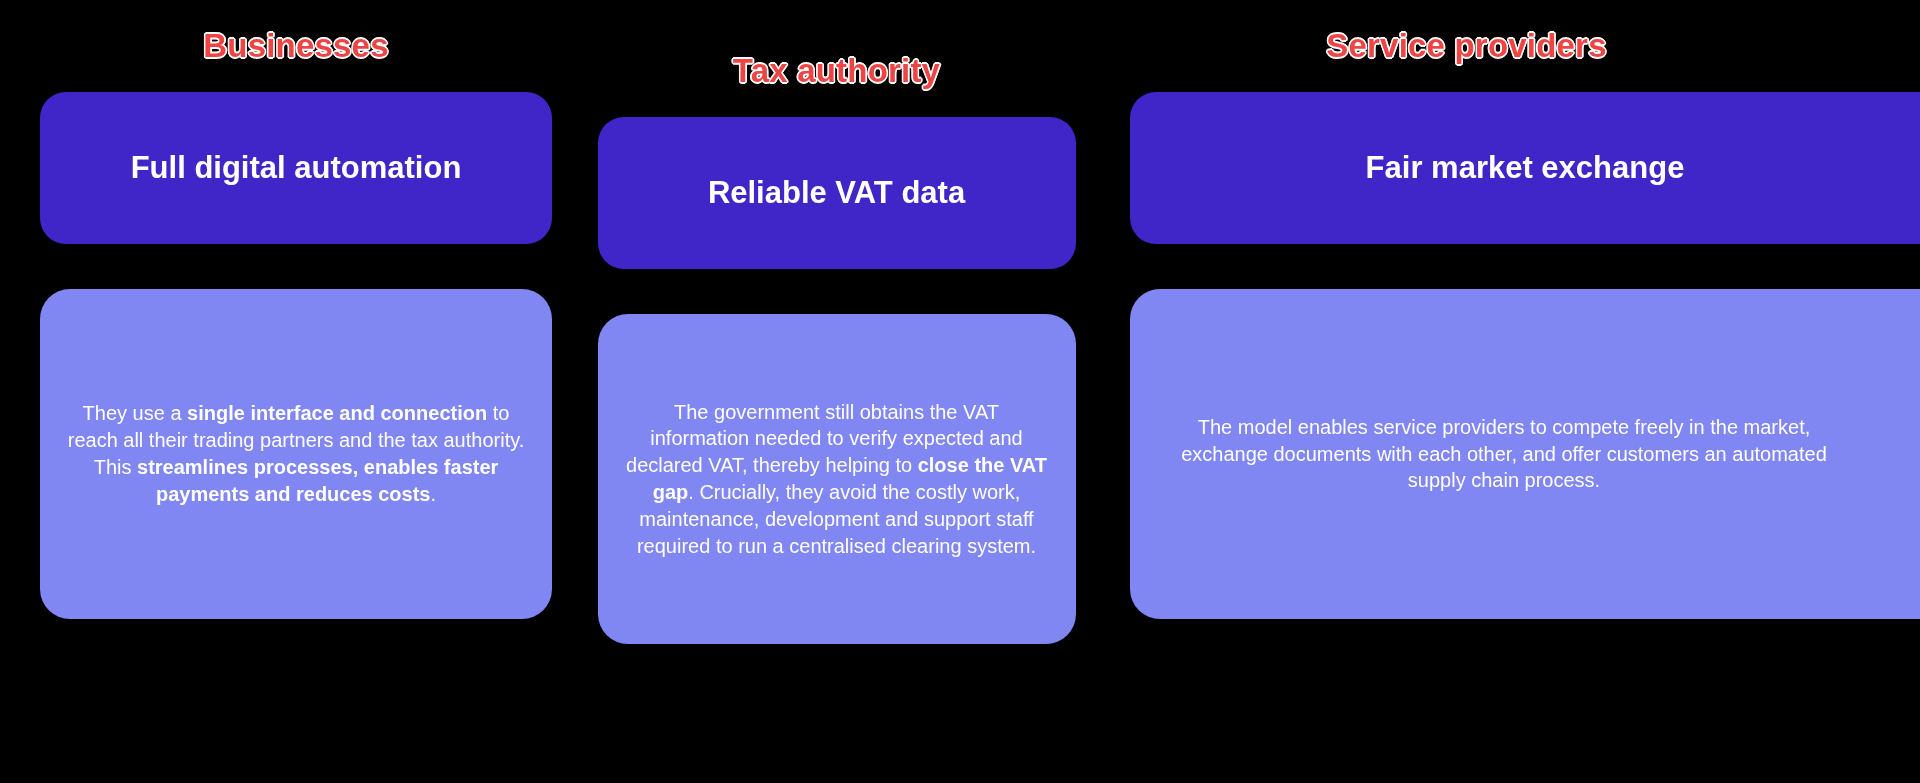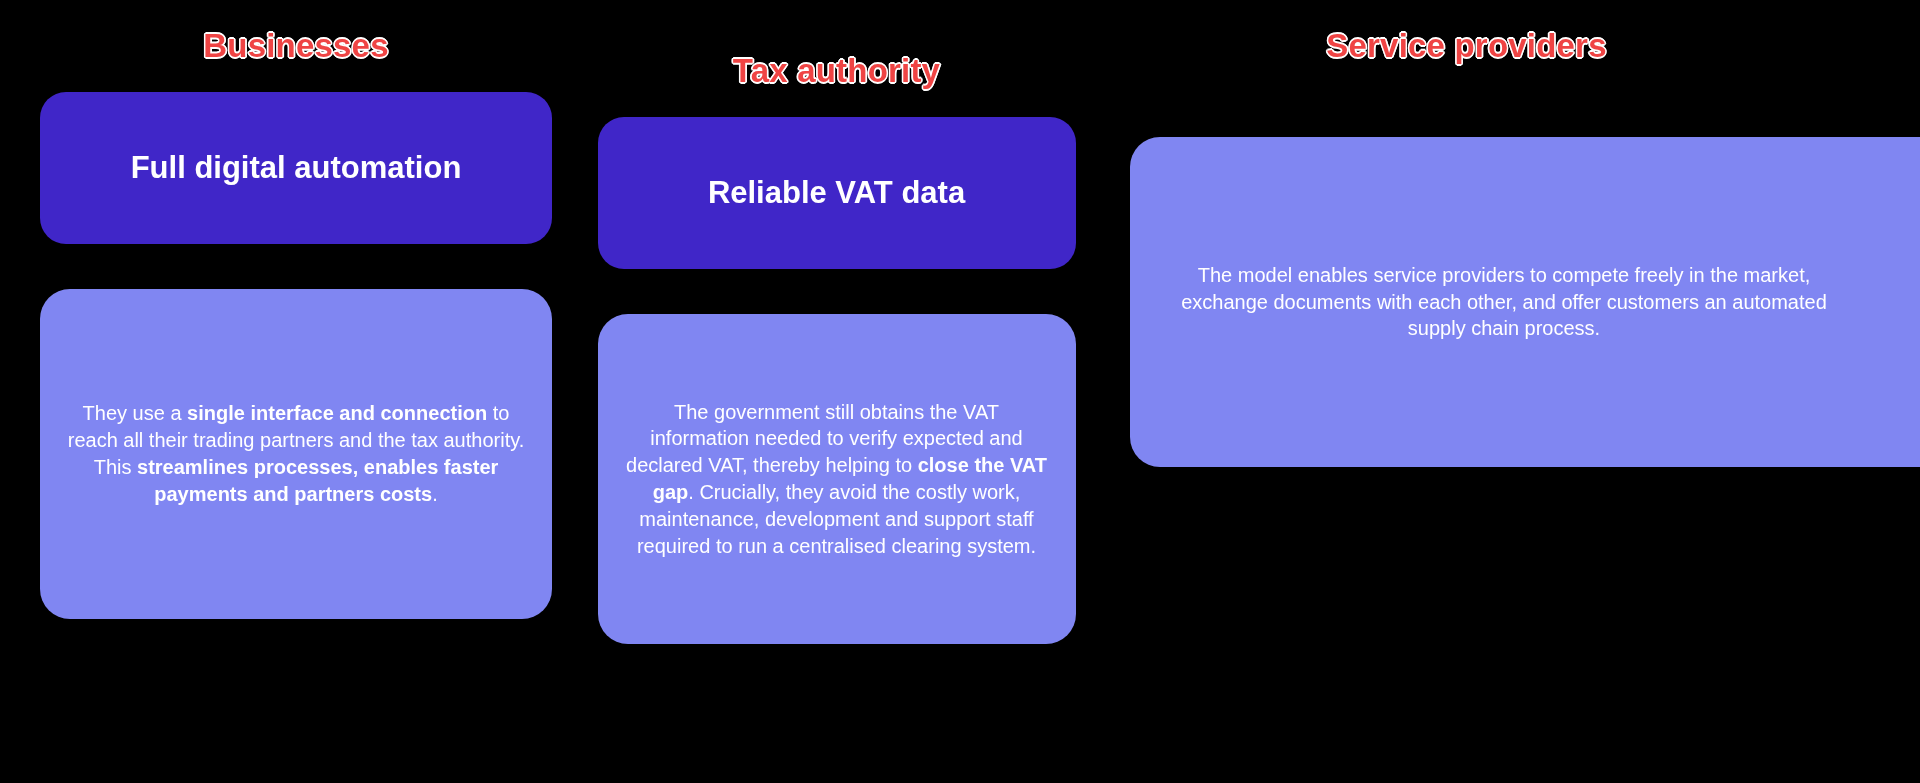--- a/index.html
+++ b/index.html
@@ -108,32 +108,33 @@
 </style>
 </head>
 <body>
 
 <div class="board">
 
   <div class="column col-1">
     <div class="col-title">Businesses</div>
     <div class="card-dark">Full digital automation</div>
     <div class="card-light">
-      <p><span>They use a </span><b>single interface and connection</b><span> to reach all their trading partners and the tax authority. This </span><b>streamlines processes, enables faster payments and partners costs</b><span>.</span></p>
+      <p><span>They use a </span><b>single interface and connection</b><span> to reach all their trading partners and the tax authority. This </span><b>streamlines processes, enables faster payments and reduces costs</b><span>.</span></p>
     </div>
   </div>
 
   <div class="column col-2">
     <div class="col-title">Tax authority</div>
     <div class="card-dark">Reliable VAT data</div>
     <div class="card-light">
       <p><span>The government still obtains the VAT information needed to verify expected and declared VAT, thereby helping to </span><b>close the VAT gap</b><span>. Crucially, they avoid the costly work, maintenance, development and support staff required to run a centralised clearing system.</span></p>
     </div>
   </div>
 
   <div class="column col-3">
     <div class="col-title">Service providers</div>
+    <div class="card-dark">Fair market exchange</div>
     <div class="card-light">
       <p><span>The model enables service providers to compete freely in the market, exchange documents with each other, and offer customers an automated supply chain process.</span></p>
     </div>
   </div>
 
 </div>
 
 </body></html>

